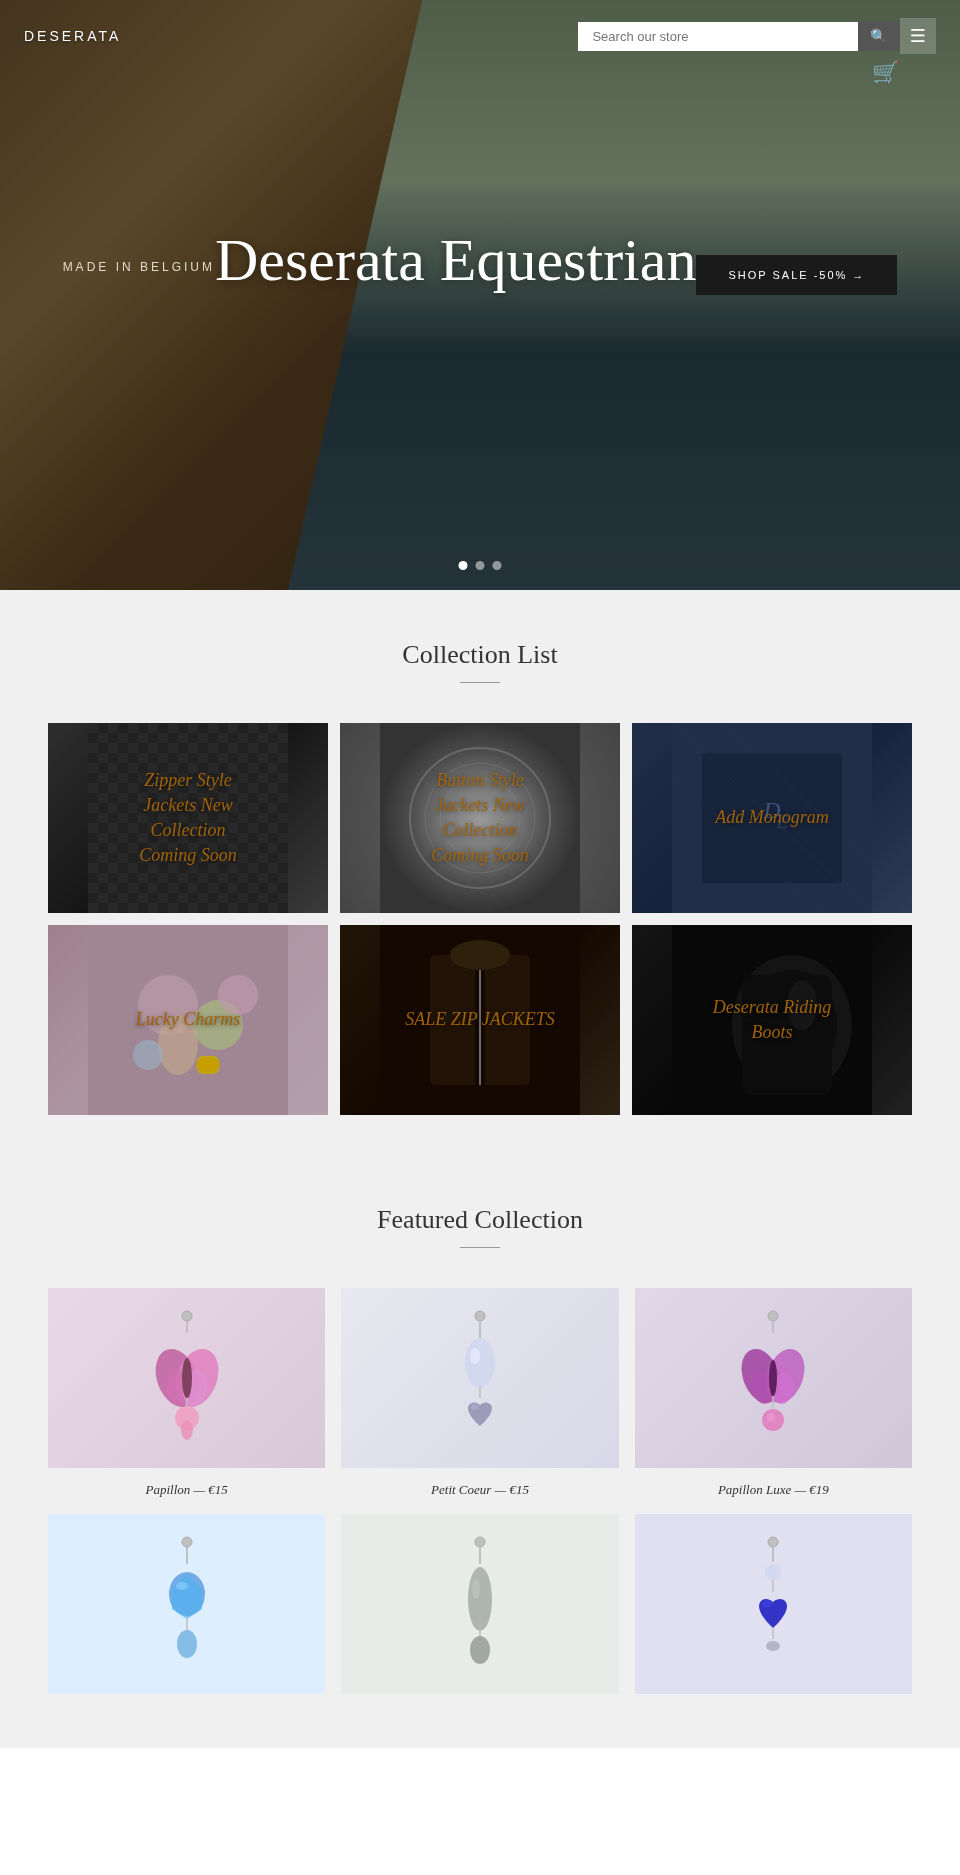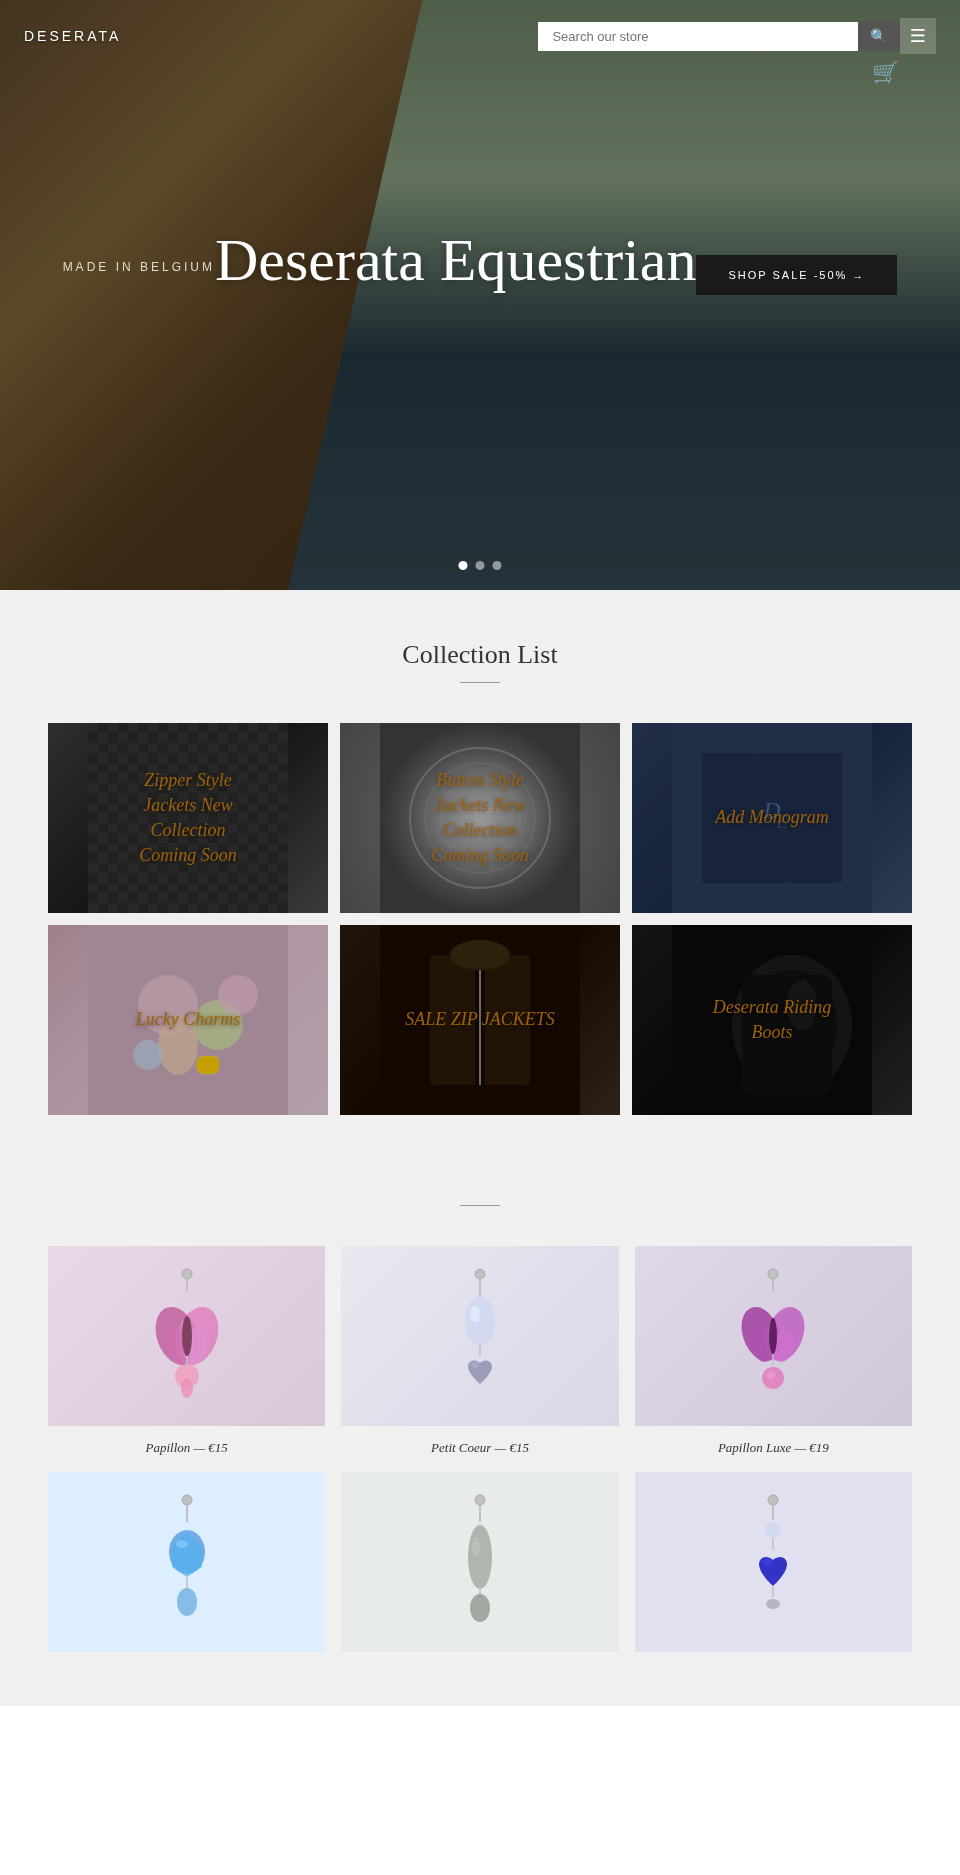--- a/index.html
+++ b/index.html
@@ -24,21 +24,21 @@
       text-shadow: 0 1px 3px rgba(0,0,0,0.5);
     }
     .search-bar {
       display: flex;
       align-items: center;
     }
     .search-input {
       border: none;
       padding: 7px 14px;
       font-size: 13px;
-      width: 320px;
+      width: 280px;
       outline: none;
       color: #999;
       background: #fff;
     }
     .search-btn {
       background: #555;
       border: none;
       padding: 7px 12px;
       cursor: pointer;
       color: #fff;
@@ -441,20 +441,21 @@
             Deserata Riding<br>Boots
           </div>
         </div>
       </div>
 
     </div>
   </div>
 
   <div class="featured-section">
     <div class="section-title-area">
+      <h2 class="section-title">Featured Collection</h2>
       <div class="section-divider"></div>
     </div>
 
     <div class="featured-grid">
 
       <div class="product-item">
         <div class="product-img charm-papillon">
           <svg class="charm-svg" viewBox="0 0 80 140">
 
             <circle cx="40" cy="8" r="5" fill="#c0c0c0" stroke="#aaa" stroke-width="1"></circle>

